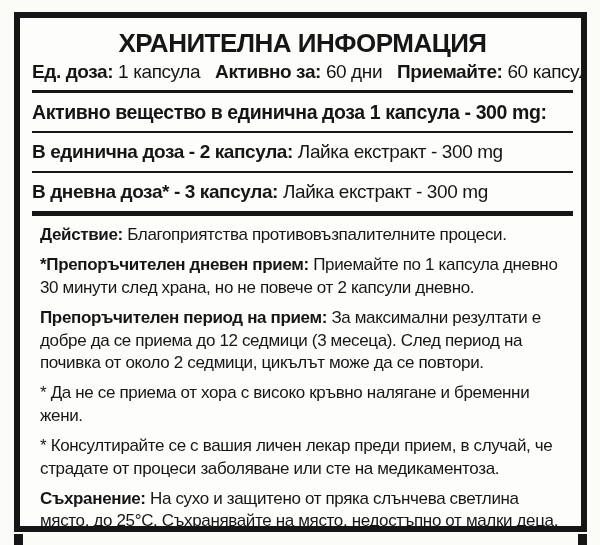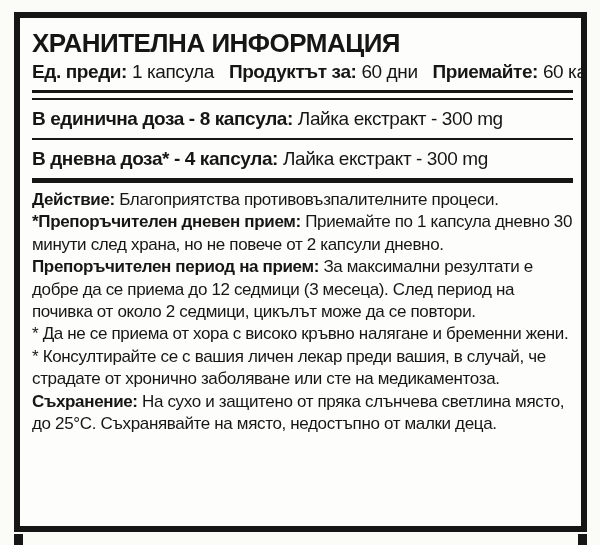--- a/index.html
+++ b/index.html
@@ -16,75 +16,76 @@
     position:absolute;left:14px;top:12px;
     width:573px;height:520px;
     box-sizing:border-box;
     border:6px solid #161616;
     background:#fdfdfb;
     padding:8px 8px 4px 12px;
     overflow:hidden;
   }
   .title{
     font-size:26px;line-height:30px;font-weight:bold;
-    letter-spacing:-0.5px;margin:2px 0 1px 0;
+    letter-spacing:-0.5px;margin:2px 0 1px 0;text-align:center;
   }
   .summary{
     font-size:19px;line-height:26px;letter-spacing:-0.4px;
     white-space:nowrap;
   }
   .summary .group{margin-right:10px;}
   .b{font-weight:bold;}
   .sep{background:#161616;margin:5px 0;}
   .sep.s3{height:3px;}
   .sep.s2{height:2px;}
   .sep.s5{height:5px;margin-bottom:6px;}
   .hdr-row{
     font-size:19.5px;line-height:26px;font-weight:bold;
     letter-spacing:-0.4px;padding:1px 0;
   }
   .dose-row{
     font-size:19px;line-height:26px;letter-spacing:-0.4px;padding:1px 0;
   }
   .details{font-size:17px;line-height:22.4px;letter-spacing:-0.35px;}
-  .details p{margin:0;}
+  .details p{margin:8px;}
 </style>
 </head>
 <body>
 
 <div class="page">
   <div class="label-box">
 
     <div class="title">ХРАНИТЕЛНА ИНФОРМАЦИЯ</div>
 
     <div class="summary">
-      <span class="group"><span class="b">Ед. преди:</span> <span>1 капсула</span></span>
-      <span class="group"><span class="b">Продуктът за:</span> <span>60 дни</span></span>
+      <span class="group"><span class="b">Ед. доза:</span> <span>1 капсула</span></span>
+      <span class="group"><span class="b">Активно за:</span> <span>60 дни</span></span>
       <span class="group"><span class="b">Приемайте:</span> <span>60 капсули</span></span>
     </div>
 
     <div class="sep s3"></div>
 
+    <div class="hdr-row">Активно вещество в единична доза 1 капсула - 300 mg:</div>
 
     <div class="sep s2"></div>
 
-    <div class="dose-row"><span class="b">В единична доза - 8 капсула:</span> <span>Лайка екстракт - 300 mg</span></div>
+    <div class="dose-row"><span class="b">В единична доза - 2 капсула:</span> <span>Лайка екстракт - 300 mg</span></div>
 
     <div class="sep s2"></div>
 
-    <div class="dose-row"><span class="b">В дневна доза* - 4 капсула:</span> <span>Лайка екстракт - 300 mg</span></div>
+    <div class="dose-row"><span class="b">В дневна доза* - 3 капсула:</span> <span>Лайка екстракт - 300 mg</span></div>
 
     <div class="sep s5"></div>
 
     <div class="details">
       <p><span class="b">Действие:</span> <span>Благоприятства противовъзпалителните процеси.</span></p>
       <p><span class="b">*Препоръчителен дневен прием:</span> <span>Приемайте по 1 капсула дневно 30 минути след храна, но не повече от 2 капсули дневно.</span></p>
       <p><span class="b">Препоръчителен период на прием:</span> <span>За максимални резултати е добре да се приема до 12 седмици (3 месеца). След период на почивка от около 2 седмици, цикълът може да се повтори.</span></p>
       <p><span>* Да не се приема от хора с високо кръвно налягане и бременни жени.</span></p>
-      <p><span>* Консултирайте се с вашия личен лекар преди вашия, в случай, че страдате от хронично заболяване или сте на медикаментоза.</span></p>
+      <p><span>* Консултирайте се с вашия личен лекар преди прием, в случай, че страдате от процеси заболяване или сте на медикаментоза.</span></p>
       <p><span class="b">Съхранение:</span> <span>На сухо и защитено от пряка слънчева светлина място, до 25°C. Съхранявайте на място, недостъпно от малки деца.</span></p>
     </div>
 
   </div>
 
   <div style="position:absolute;left:14px;top:534px;width:9px;height:11px;background:#161616;"></div>
   <div style="position:absolute;left:578px;top:534px;width:9px;height:11px;background:#161616;"></div>
 </div>
 
 </body></html>

